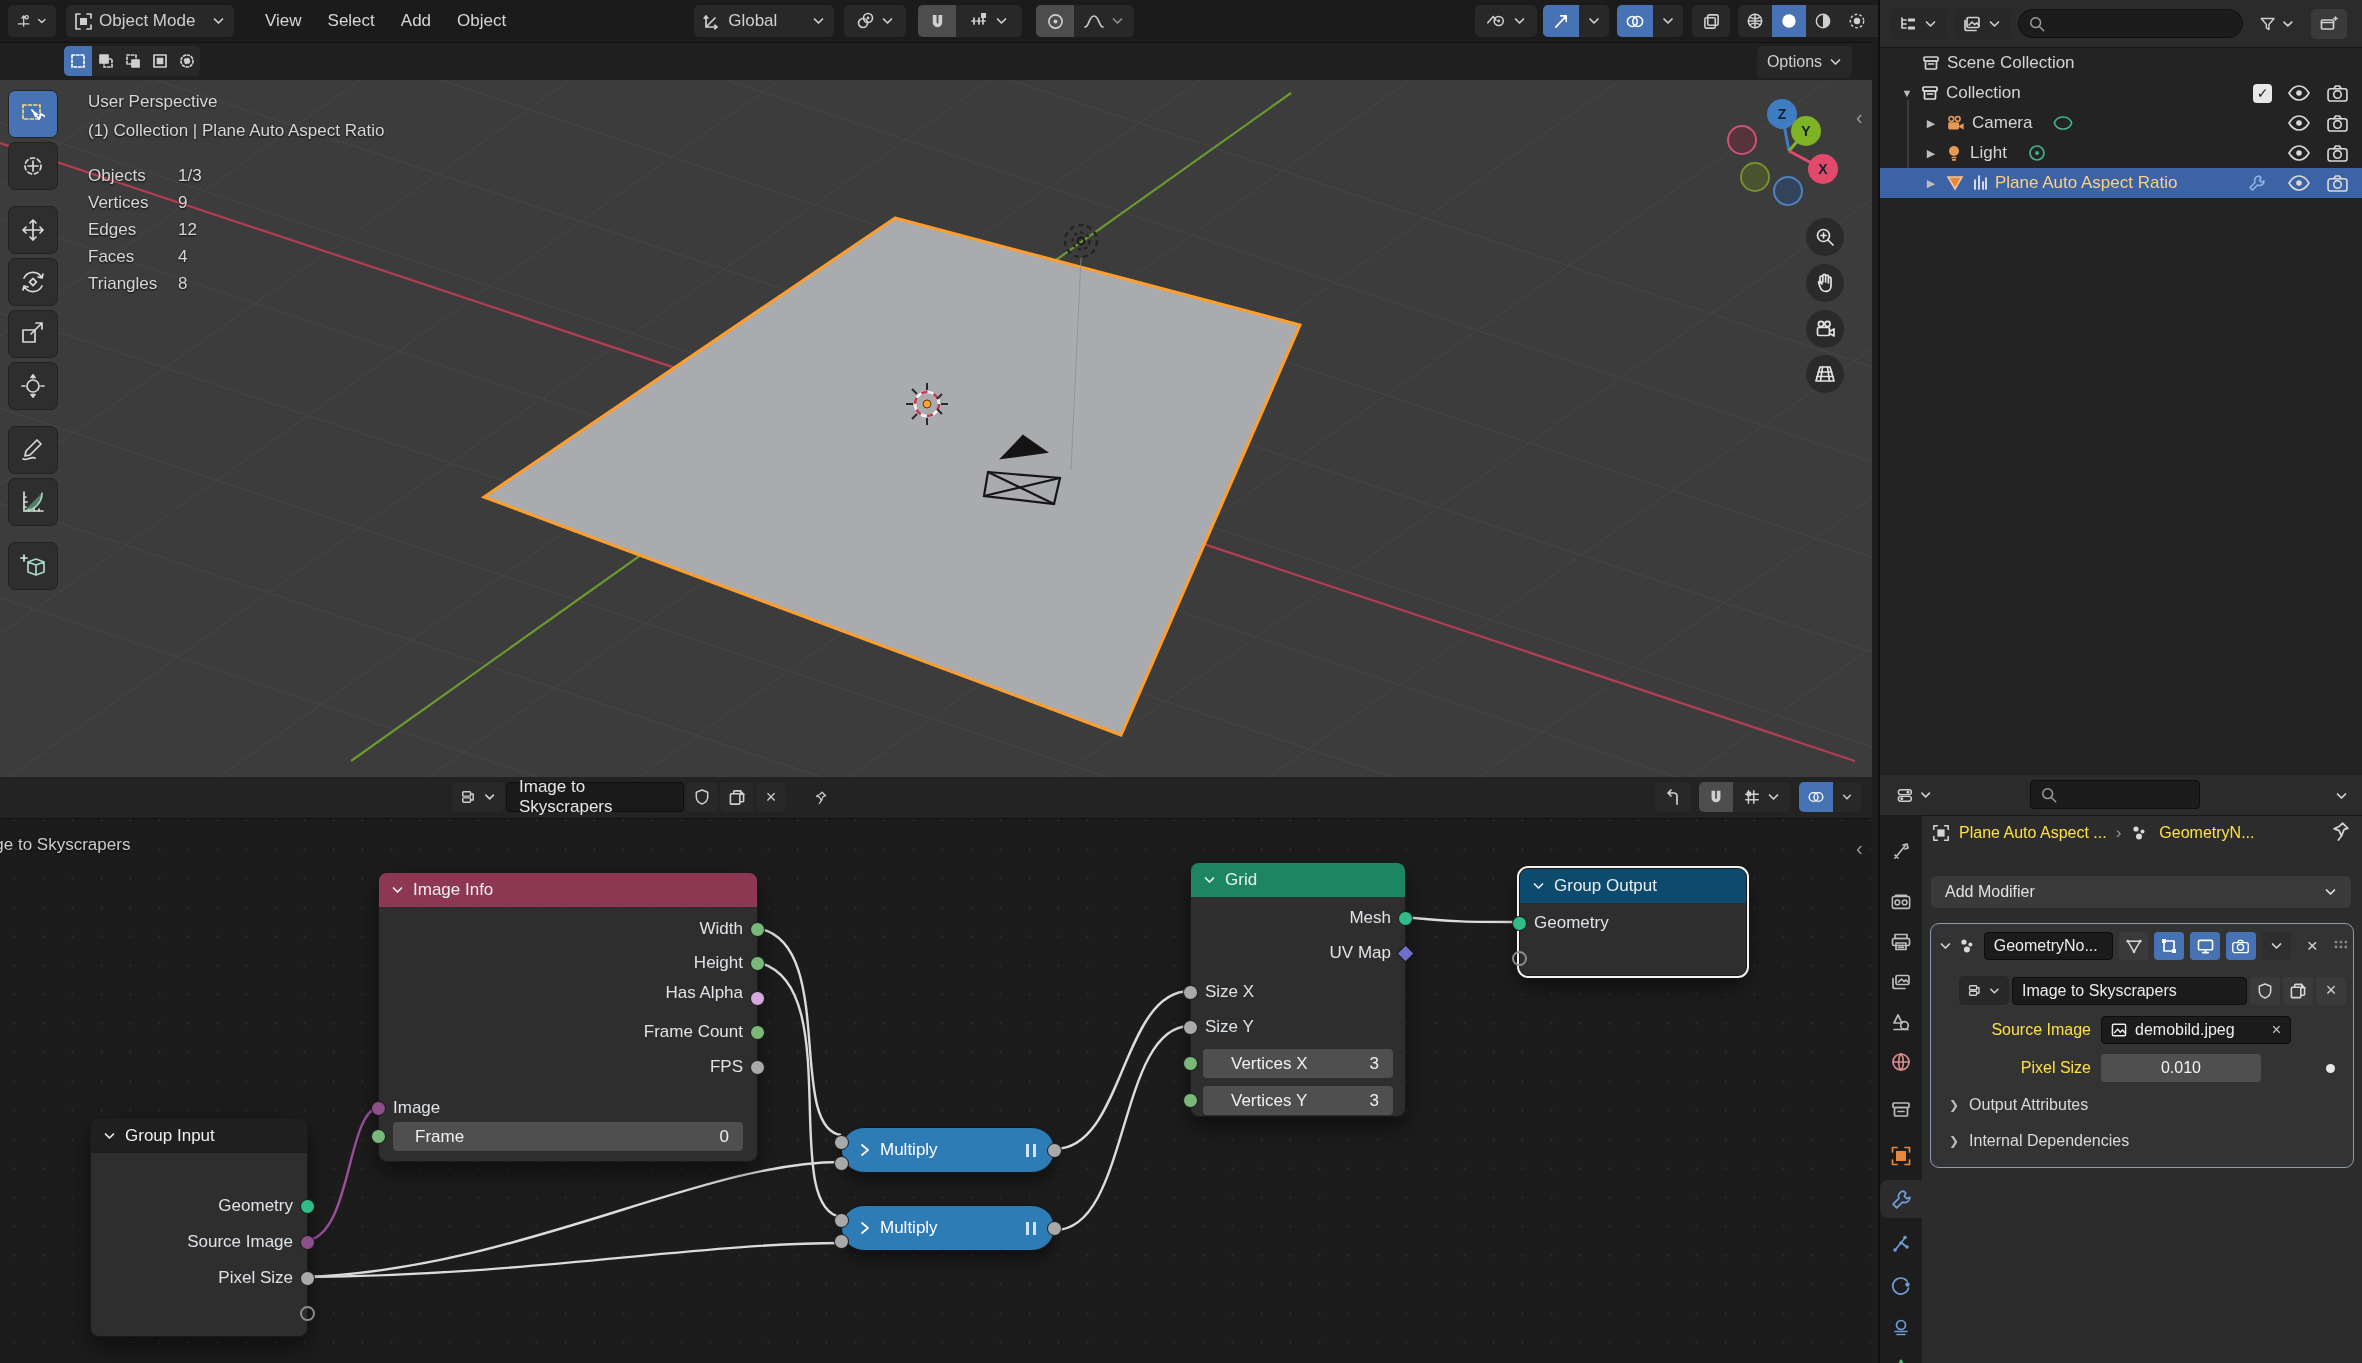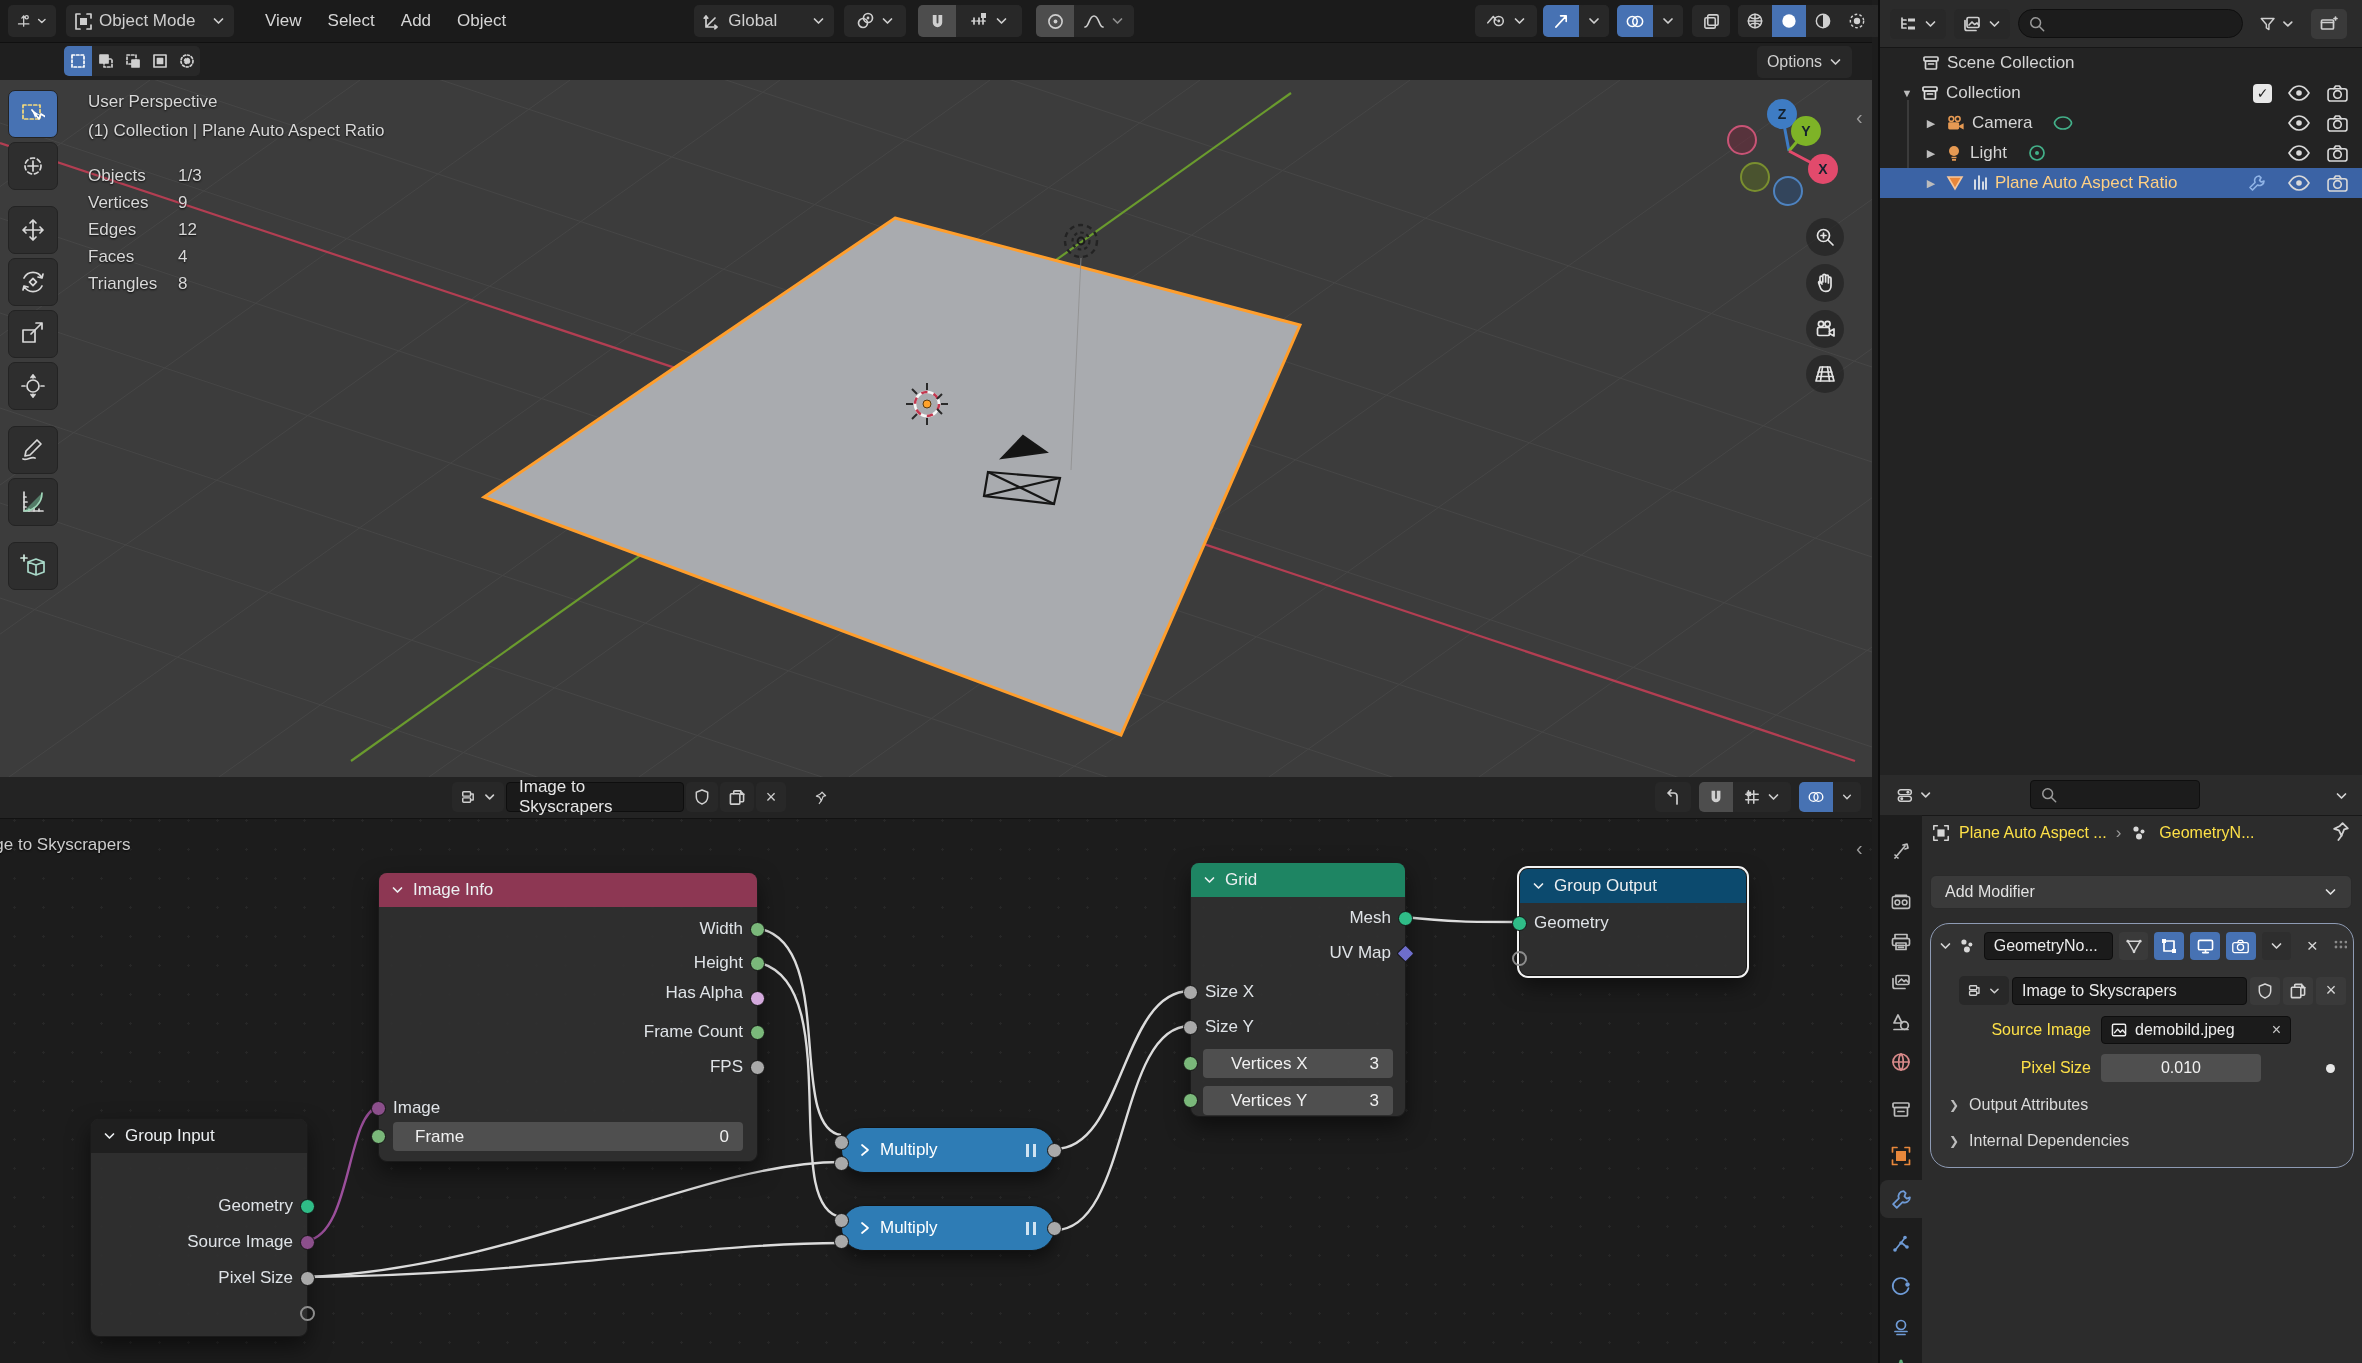--- a/index.html
+++ b/index.html
@@ -954,21 +954,21 @@
         </svg>
     </div>
 
     <div style="position:absolute;left:50px;top:100px;width:422px;height:34px;background:#3a3a3a;border:1px solid #2a2a2a;border-radius:6px;display:flex;align-items:center;padding:0 14px;box-sizing:border-box;justify-content:space-between;color:#e2e2e2;">
       <span style="font-size:16px;">Add Modifier</span>
       <svg class="i chev" viewBox="0 0 12 8">
           <path d="M2 2l4 4 4-4"></path>
         </svg>
     </div>
 
-    <div style="position:absolute;left:50px;top:148px;width:424px;height:245px;background:#333333;border:1px solid #8e9bb4;border-radius:19px;box-sizing:border-box;">
+    <div style="position:absolute;left:50px;top:148px;width:424px;height:245px;background:#333333;border:1px solid #8e9bb4;border-radius:9px;box-sizing:border-box;">
       <div class="flex" style="position:absolute;left:8px;top:8px;gap:6px;width:408px;">
         <svg class="i chev" viewBox="0 0 12 8">
             <path d="M2 2l4 4 4-4"></path>
           </svg>
         <svg width="20" height="18" viewBox="0 0 20 18">
             <circle cx="6" cy="5" r="2.6" fill="#d8d8d8"></circle>
             <circle cx="12.5" cy="7.5" r="2" fill="#d8d8d8"></circle>
             <circle cx="9" cy="12.5" r="3" fill="#d8d8d8"></circle>
           </svg>
         <div class="pfield" style="width:130px;">

